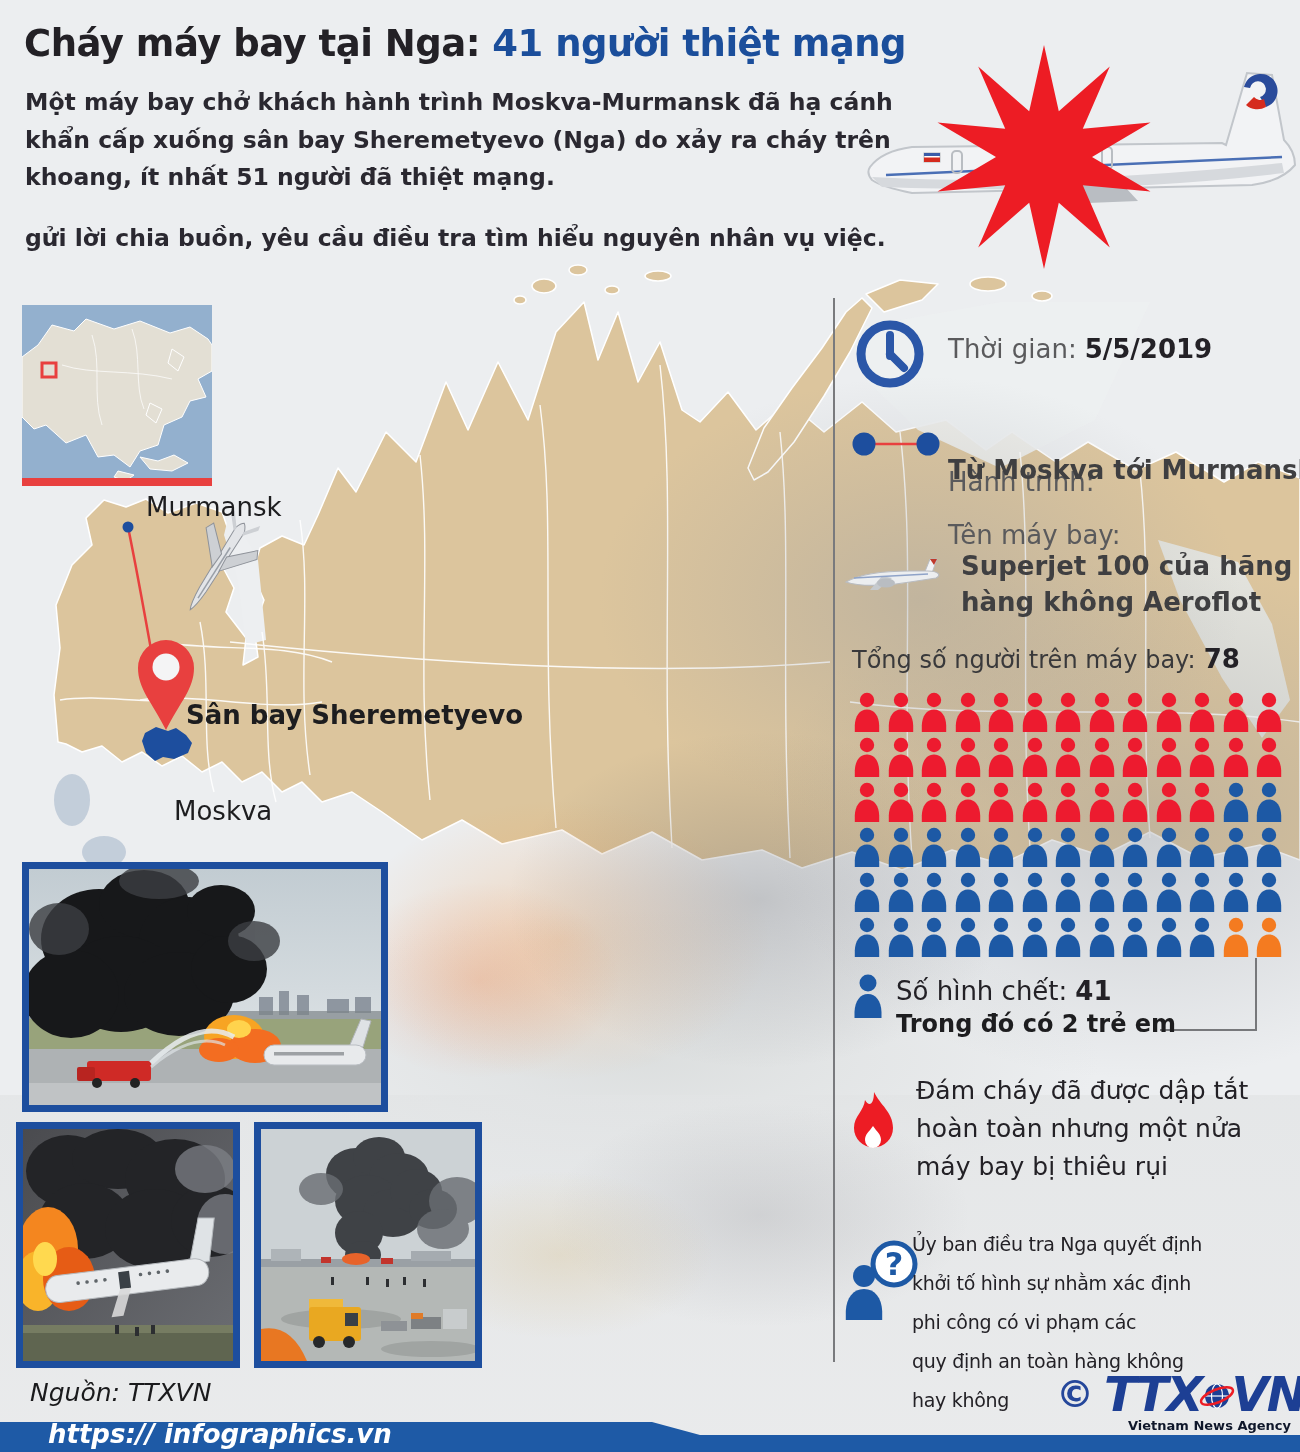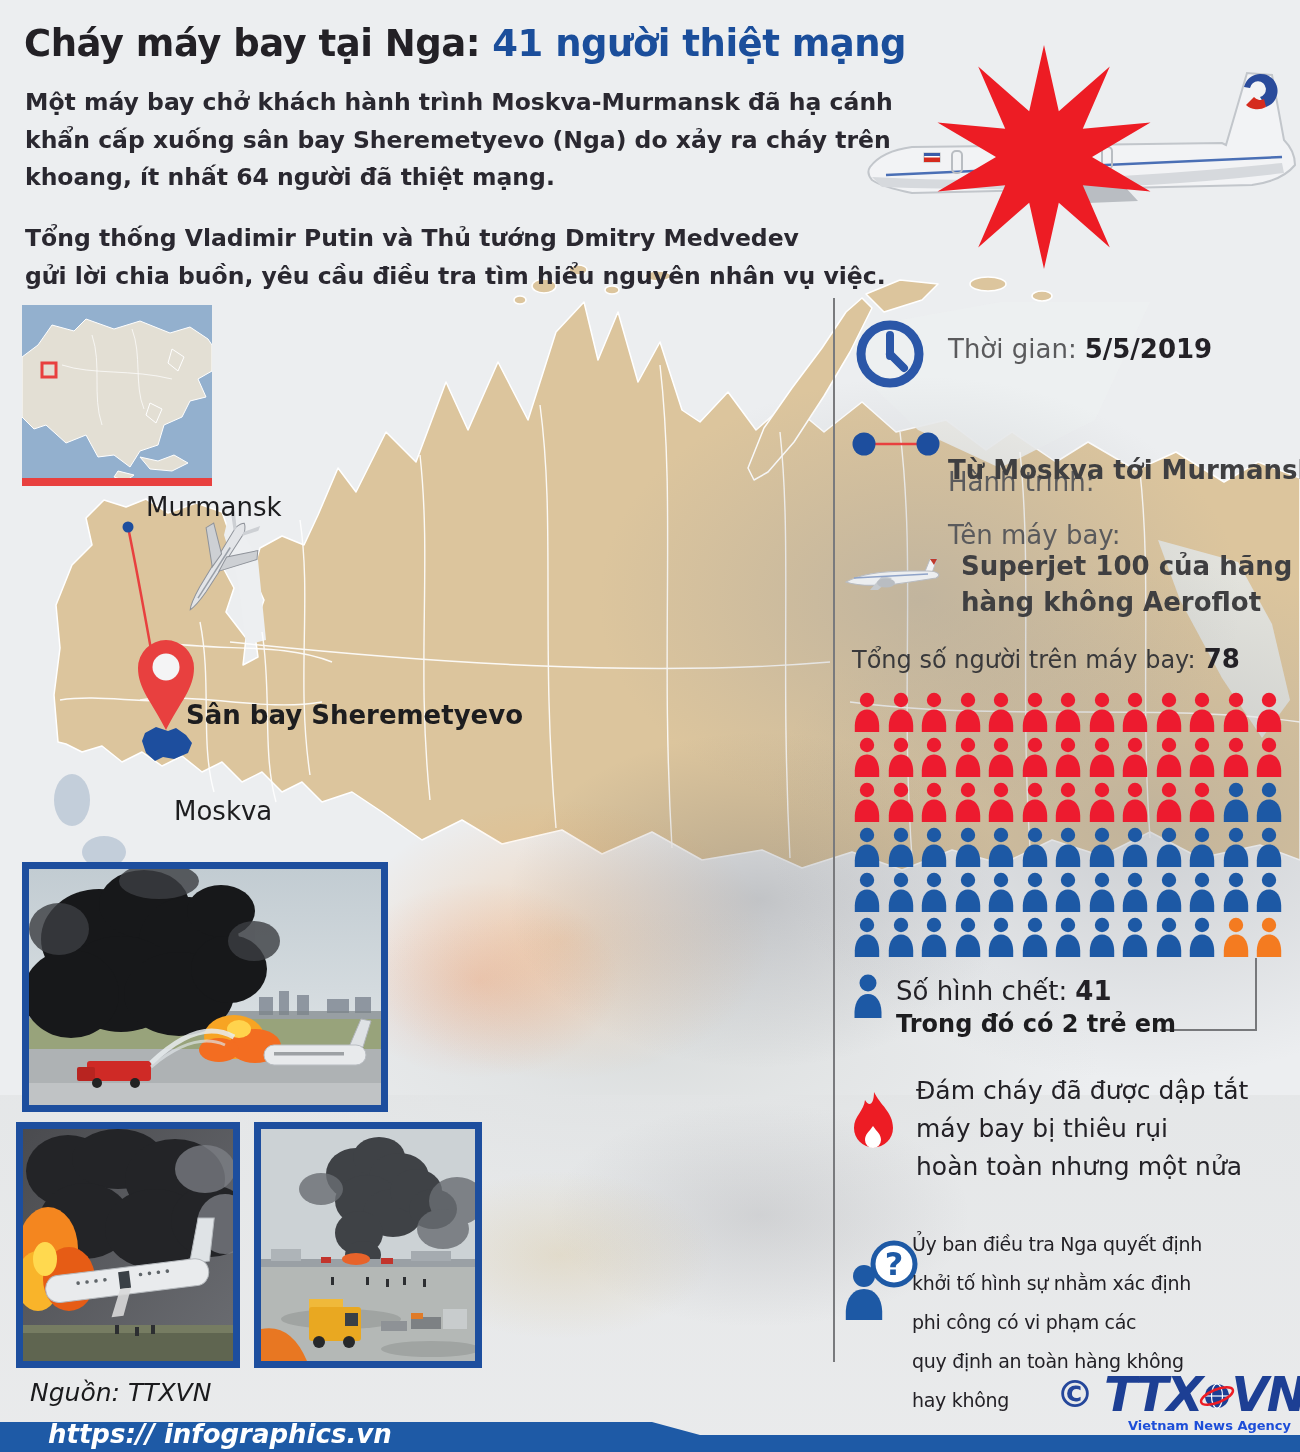--- a/index.html
+++ b/index.html
@@ -41,21 +41,21 @@
 
   
   .photo{border:7px solid #1d4e9e;background:#9aa0a5;z-index:12;}
 
   
   .nguon{left:30px;top:1378px;font-size:25px;font-style:italic;color:#1a1a1c;z-index:15;}
   .footer-url{left:48px;top:1419px;font-size:26px;font-style:italic;font-weight:bold;color:#fff;z-index:16;white-space:nowrap;}
   .logo{left:1056px;top:1370px;z-index:15;display:flex;align-items:flex-start;}
   .logo .copy{font-size:38px;font-weight:bold;color:#25479b;margin-right:10px;line-height:48px;}
   .logo .big{font-size:48px;font-weight:bold;font-style:italic;color:#1d3f94;letter-spacing:-2px;line-height:48px;}
-  .logo-sub{left:1128px;top:1418px;width:150px;text-align:center;font-size:13px;font-weight:bold;color:#1d4ed8;z-index:15;white-space:nowrap;}
+  .logo-sub{left:1128px;top:1418px;width:150px;text-align:center;font-size:13px;font-weight:bold;color:#0f172a;z-index:15;white-space:nowrap;}
 
   
   .atmo{left:0;top:0;width:1300px;height:1452px;z-index:3;pointer-events:none;background-image:
     radial-gradient(460px 320px at 920px 600px, rgba(150,154,160,.38), transparent 70%),
     radial-gradient(520px 360px at 1140px 820px, rgba(142,146,152,.35), transparent 72%),
     radial-gradient(360px 240px at 760px 900px, rgba(95,97,102,.30), transparent 70%),
     radial-gradient(300px 200px at 560px 940px, rgba(244,150,60,.28), transparent 70%),
     radial-gradient(200px 140px at 480px 980px, rgba(232,100,40,.22), transparent 70%),
     radial-gradient(600px 200px at 650px 1060px, rgba(205,208,206,.5), transparent 75%);}
   .bg-bottom{left:0;top:1095px;width:1300px;height:357px;z-index:4;pointer-events:none;background-image:
@@ -109,24 +109,23 @@
 
   <div class="abs atmo"></div>
   <div class="abs bg-bottom"></div>
 
   <div class="abs title">
     <span>Cháy máy bay tại Nga: </span><span class="blue">41 người thiệt mạng</span>
   </div>
   <div class="abs para p1 nowrap">
       <div>Một máy bay chở khách hành trình Moskva-Murmansk đã hạ cánh</div>
       <div>khẩn cấp xuống sân bay Sheremetyevo (Nga) do xảy ra cháy trên</div>
-      <div>khoang, ít nhất 64 người đã thiệt mạng.</div>
+      <div>khoang, ít nhất 51 người đã thiệt mạng.</div>
     </div>
   <div class="abs para p2 nowrap">
-      <div>Tổng thống Vladimir Putin và Thủ tướng Dmitry Medvedev</div>
       <div>gửi lời chia buồn, yêu cầu điều tra tìm hiểu nguyên nhân vụ việc.</div>
     </div>
 
   <svg class="abs" style="left:852px;top:25px;width:448px;height:250px;z-index:10" viewBox="0 0 448 250">
     <path d="M18,142 Q30,126 60,122 L370,118 L374,120 L395,48 L420,50 L432,115 Q443,126 443,140 Q430,156 400,160 L60,168 Q30,162 20,155 Q14,148 18,142 Z" fill="#f2f3f5" stroke="#c2c6cb" stroke-width="2"></path>
     <path d="M20,152 Q200,162 430,138 L432,148 Q250,170 30,162 Z" fill="#d6d9dd"></path>
     <line x1="34" y1="150" x2="430" y2="132" stroke="#4a6fb5" stroke-width="2.5"></line>
     <rect x="72" y="128" width="16" height="9" fill="#fff" stroke="#b5b9bd"></rect>
     <rect x="72" y="132.5" width="16" height="4.5" fill="#d52b1e"></rect>
     <rect x="72" y="128" width="16" height="3" fill="#3b5ca8"></rect>
@@ -550,22 +549,22 @@
     <span class="lbl" style="color:#232126;">Số hình chết:</span><span class="val">41</span>
   </div>
   <div class="abs pan" style="left:896px;top:1010px;font-size:24px;font-weight:bold;color:#1d1d1f;">Trong đó có 2 trẻ em</div>
 
   <svg class="abs" style="left:850px;top:1090px;width:46px;height:62px;z-index:11" viewBox="0 0 46 62">
     <path d="M24,2 C30,15 43,22 43,38 A19.5,19.5 0 1 1 4,38 C4,26 14,21 15,10 C19,17 24,15 24,2 Z" fill="#ed1c24"></path>
     <path d="M23,36 C27,42 31,44 31,50 A8,8 0 1 1 15,50 C15,44 19,42 23,36 Z" fill="#ffffff"></path>
   </svg>
   <div class="abs bodytext fire-text nowrap">
       <div>Đám cháy đã được dập tắt</div>
+      <div>hoàn toàn nhưng một nửa</div>
       <div>máy bay bị thiêu rụi</div>
-      <div>hoàn toàn nhưng một nửa</div>
     </div>
 
   <svg class="abs" style="left:842px;top:1238px;width:80px;height:82px;z-index:11" viewBox="0 0 80 82">
     <circle cx="52" cy="26" r="21" fill="#ffffff" stroke="#1d59a5" stroke-width="5"></circle>
     <text x="52" y="37" text-anchor="middle" font-size="32" font-weight="bold" fill="#1d59a5" font-family="DejaVu Sans, sans-serif">?</text>
     <circle cx="22" cy="38" r="11" fill="#1d59a5"></circle>
     <path d="M22,51 C11,51 4.5,60 3.8,73 L3.8,82 L40.2,82 L40.2,73 C39.5,60 33,51 22,51 Z" fill="#1d59a5"></path>
   </svg>
   <div class="abs bodytext invest-text nowrap">
       <div>Ủy ban điều tra Nga quyết định</div>

